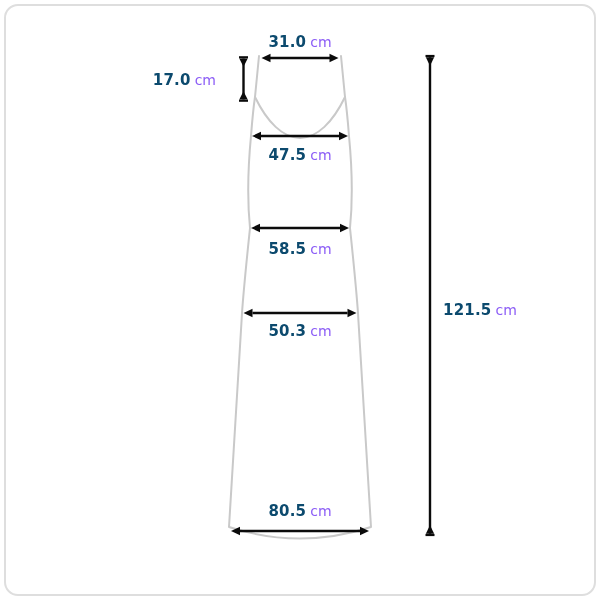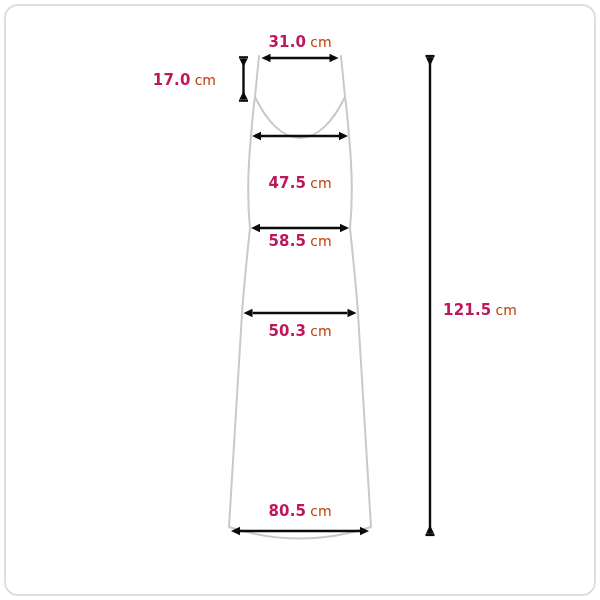--- a/index.html
+++ b/index.html
@@ -48,39 +48,39 @@
     fill: #0b0b0b;
     stroke: none;
   }
   .meas-label {
     position: absolute;
     white-space: nowrap;
     line-height: 18px;
     font-size: 15px;
   }
   .meas-label .val {
-    color: #be185d;
+    color: #0c4a6e;
     font-weight: 600;
     letter-spacing: 0.2px;
   }
   .meas-label .unit {
-    color: #c2410c;
+    color: #8b5cf6;
     font-weight: 400;
     font-size: 14px;
     margin-left: 4px;
   }
   .lbl-center {
     left: 150px;
     width: 300px;
     text-align: center;
   }
   .lbl-top-width    { top: 33px;  }
   .lbl-strap-length { top: 71px;  right: 384px; text-align: left; }
-  .lbl-bust         { top: 146px; margin-top: 28px; }
-  .lbl-waist        { top: 232px; }
+  .lbl-bust         { top: 146px; }
+  .lbl-waist        { top: 240px; }
   .lbl-hip          { top: 322px; }
   .lbl-hem          { top: 502px; text-align: center; }
   .lbl-length       { top: 301px; left: 443px; text-align: right; }
 </style>
 </head>
 <body>
 
 <div class="stage">
 
   <div class="frame"></div>

